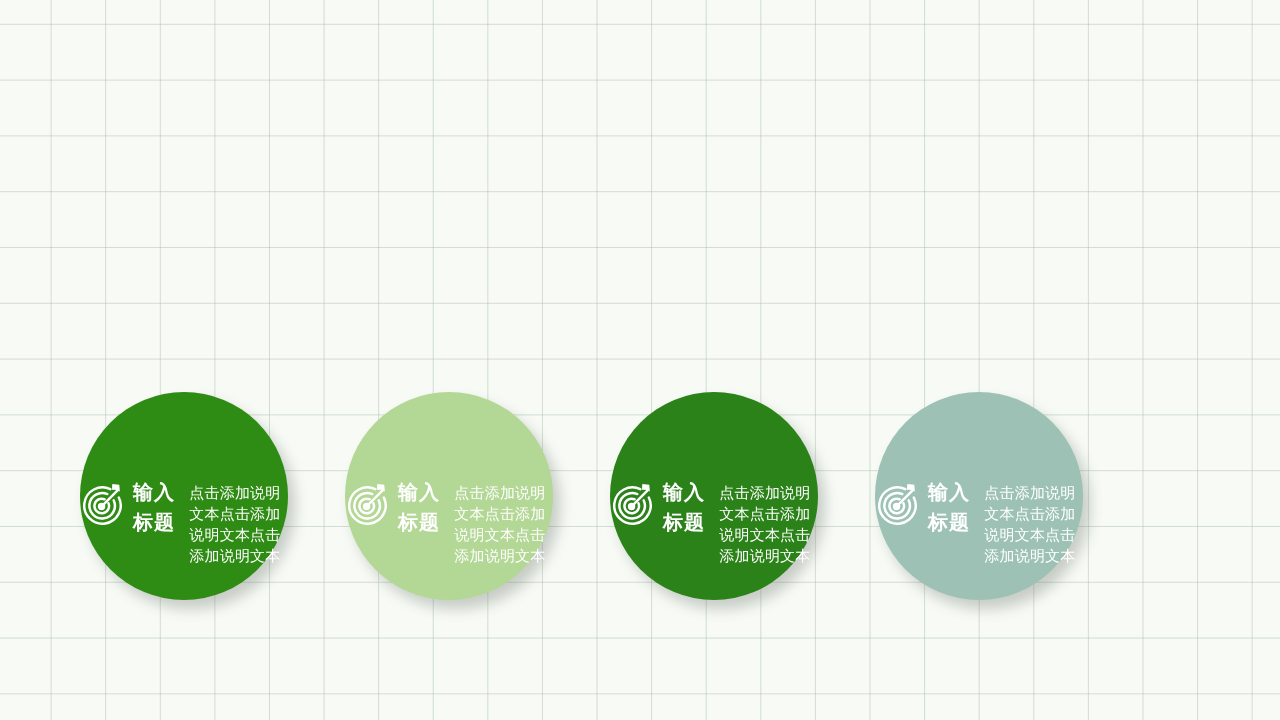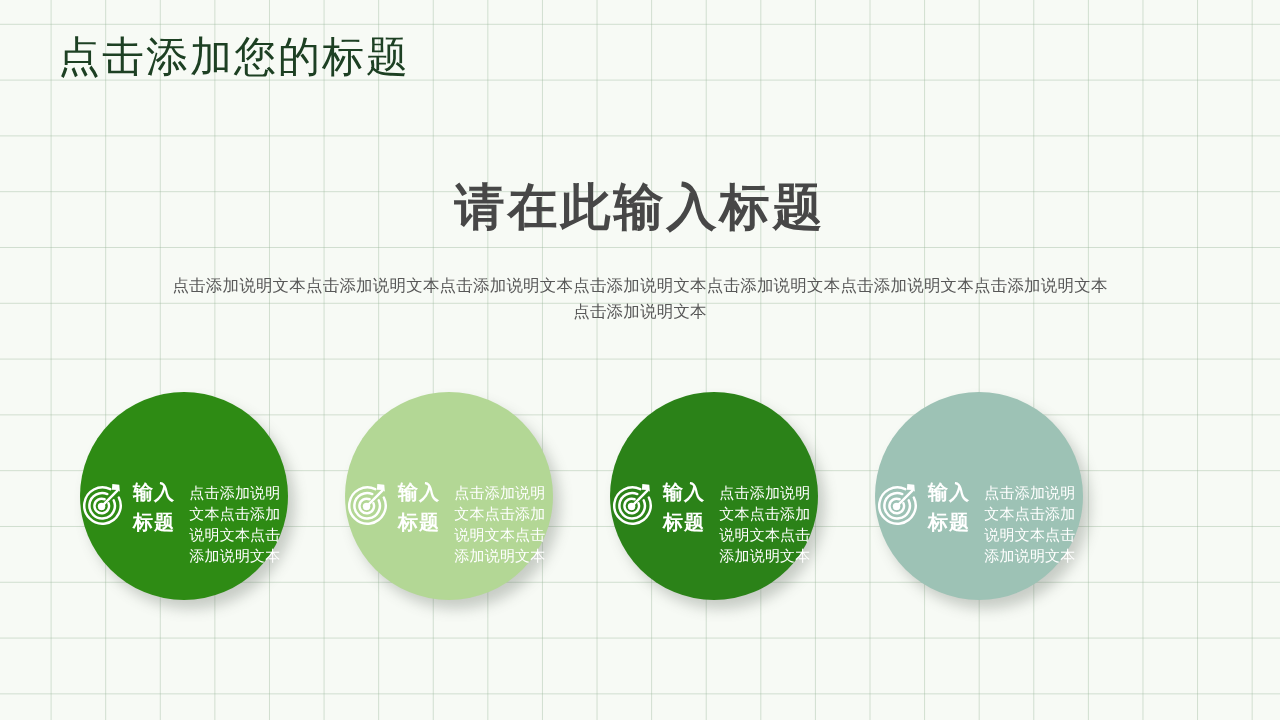--- a/index.html
+++ b/index.html
@@ -117,25 +117,22 @@
     width: 160px;
     letter-spacing: 0.2px;
     margin-top: 34px;
   }
 </style>
 </head>
 <body>
 
 <div id="slide" style="background-color: rgb(247, 250, 245);">
 
-  <div id="header-title" style="color: rgb(29, 64, 35);">点击添加您的标题</div>
-
-  <div id="main-title" style="color: rgb(71, 71, 71);">请在此输入标题</div>
-
-  <div id="main-subtitle" style="color: rgb(88, 88, 88);">点击添加说明文本点击添加说明文本点击添加说明文本点击添加说明文本点击添加说明文本点击添加说明文本点击添加说明文本点击添加说明文本</div>
+
+
 
   <div id="circle-row">
 
     <div class="circle-card" style="background-color: rgb(46, 139, 20);">
       <span class="card-icon">
         <svg viewBox="0 0 48 48" aria-hidden="true">
           <g fill="none" stroke="#ffffff" stroke-width="2.6" stroke-linecap="round">
             <path d="M40.5 16.2A19 19 0 1 1 31.6 7.4"></path>
             <path d="M35.2 19.2A13.3 13.3 0 1 1 28.5 12.6"></path>
             <path d="M29.7 22.1A7.6 7.6 0 1 1 25.6 18"></path>

